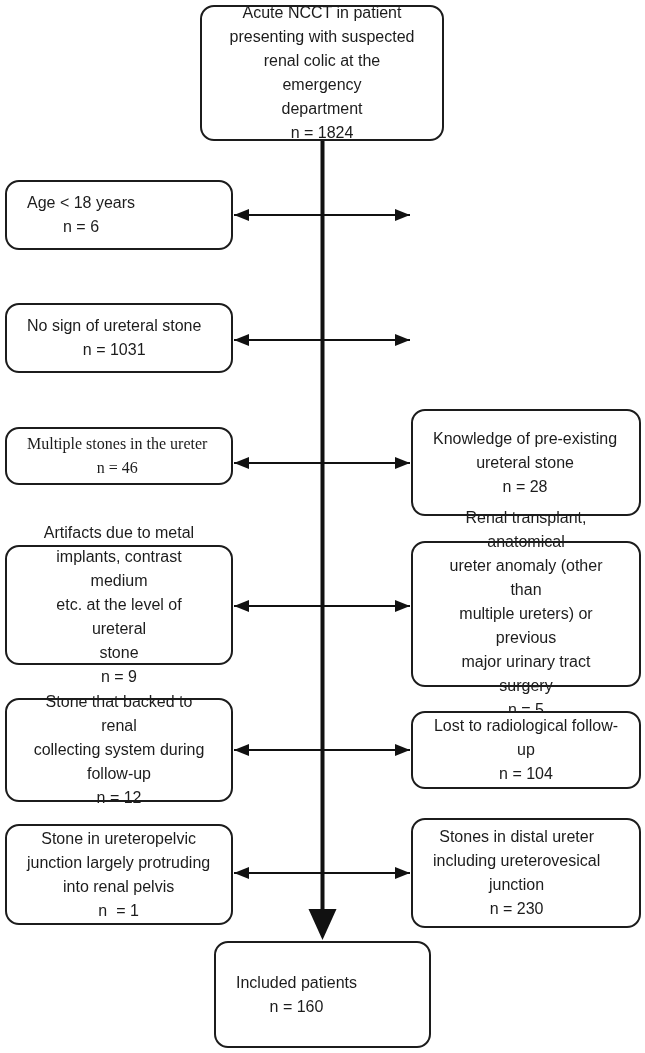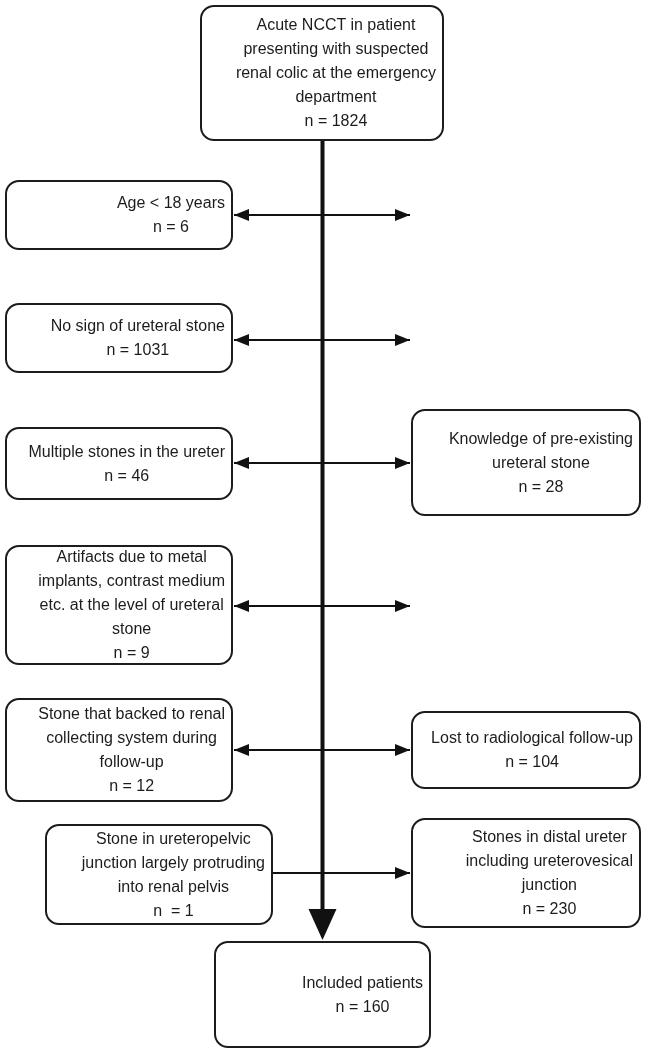--- a/index.html
+++ b/index.html
@@ -11,23 +11,23 @@
     overflow:hidden;
   }
   .box{
     position:absolute;
     box-sizing:border-box;
     border:2px solid #1c1c1c;
     border-radius:14px;
     background:#ffffff;
     display:flex;
     align-items:center;
-    justify-content:flex-end;
+    justify-content:flex-start;
     text-align:center;
-    padding:4px 6px;
+    padding:4px 20px;
     color:#1c1c1c;
     font-size:16px;
     line-height:24px;
     white-space:pre-wrap;
   }
   .left-col{left:5px;width:228px;}
   .right-col{left:411px;width:230px;}
   #connectors{
     position:absolute;
     left:0;top:0;width:645px;height:1053px;
@@ -66,48 +66,55 @@
   </div>
 
   <div class="box left-col" style="top:180px;height:70px;">
     <span>Age &lt; 18 years
 n = 6</span>
   </div>
   <div class="box left-col" style="top:303px;height:70px;">
     <span>No sign of ureteral stone
 n = 1031</span>
   </div>
-  <div class="box left-col" style="top:427px;height:73px;">
+  <div class="box left-col" style="top:427px;height:58px;font-family:Liberation Serif, serif;">
     <span>Multiple stones in the ureter
 n = 46</span>
   </div>
   <div class="box left-col" style="top:545px;height:120px;">
     <span>Artifacts due to metal
 implants, contrast medium
 etc. at the level of ureteral
 stone
 n = 9</span>
   </div>
   <div class="box left-col" style="top:698px;height:104px;">
     <span>Stone that backed to renal
 collecting system during
 follow-up
 n = 12</span>
   </div>
-  <div class="box left-col" style="top:824px;height:101px;margin-left:40px;">
+  <div class="box left-col" style="top:824px;height:101px;">
     <span>Stone in ureteropelvic
 junction largely protruding
 into renal pelvis
 n  = 1</span>
   </div>
 
   <div class="box right-col" style="top:409px;height:107px;">
     <span>Knowledge of pre-existing
 ureteral stone
 n = 28</span>
+  </div>
+  <div class="box right-col" style="top:541px;height:146px;">
+    <span>Renal transplant, anatomical
+ureter anomaly (other than
+multiple ureters) or previous
+major urinary tract surgery
+n = 5</span>
   </div>
   <div class="box right-col" style="top:711px;height:78px;">
     <span>Lost to radiological follow-up
 n = 104</span>
   </div>
   <div class="box right-col" style="top:818px;height:110px;">
     <span>Stones in distal ureter
 including ureterovesical
 junction
 n = 230</span>

